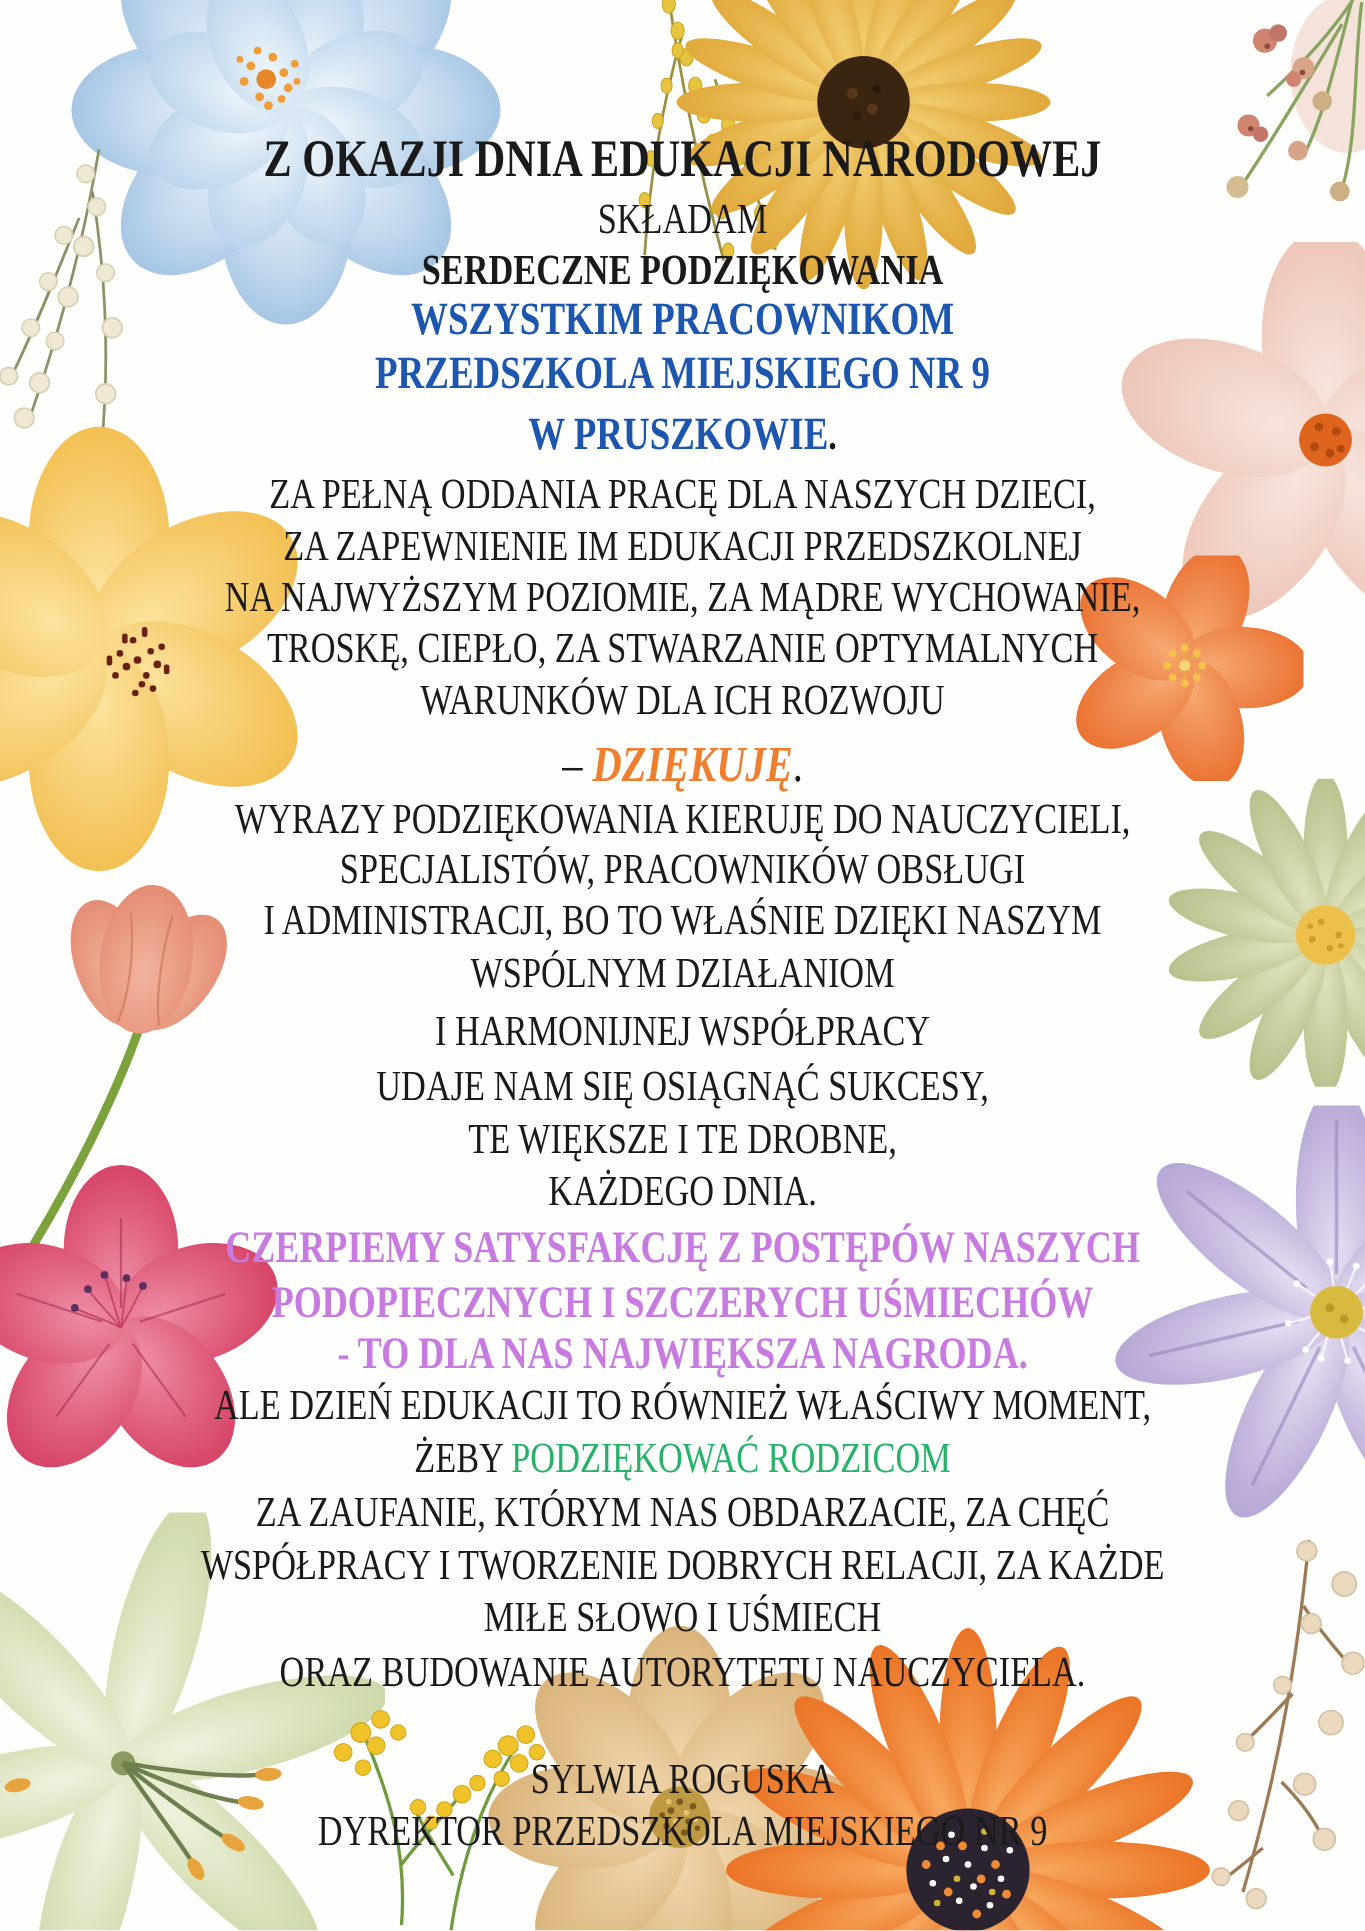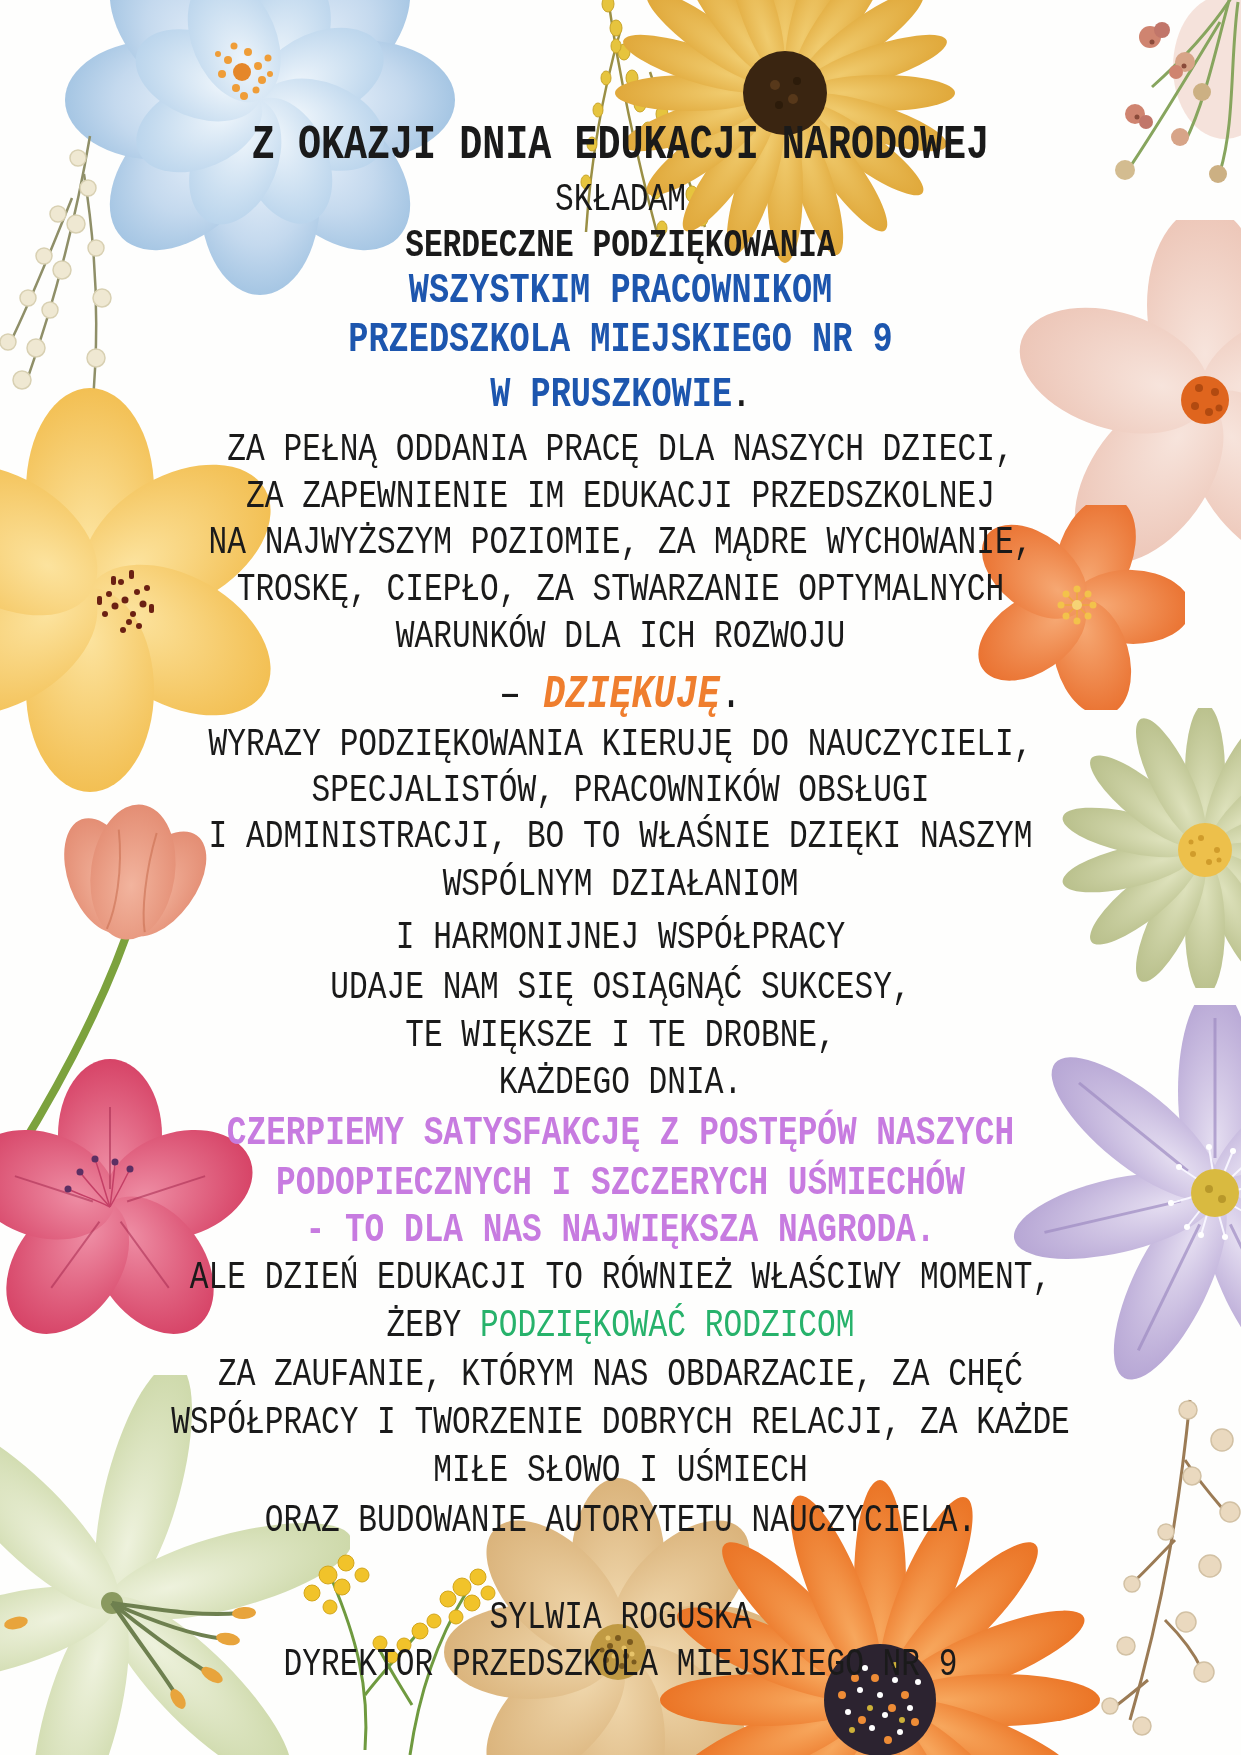--- a/index.html
+++ b/index.html
@@ -1,17 +1,17 @@
 <!DOCTYPE html>
 <html><head>
 <meta charset="utf-8">
 <style>
   html,body{margin:0;padding:0;background:#ffffff;}
   #page{position:relative;width:1241px;height:1755px;background:#fefefd;overflow:hidden;
-        font-family:Liberation Mono, monospace;}
+        font-family:Liberation Serif, serif;}
   .deco{position:absolute;z-index:1;}
   .line{position:absolute;left:0;width:1241px;text-align:center;z-index:2;white-space:nowrap;
         transform:scaleX(0.8);transform-origin:50% 50%;
         font-size:39px;line-height:46px;height:46px;color:#1a1a1a;}
   .t-title{font-size:48px;line-height:56px;height:56px;}
   .t-big{font-size:46px;line-height:56px;height:56px;}
   .s-bk{color:#1a1a1a;}
   .s-bk-b{color:#1a1a1a;font-weight:bold;}
   .s-bl-b{color:#1d56ae;font-weight:bold;font-size:42px;}
   .s-or-bi{color:#ef7e2e;font-weight:bold;font-style:italic;}

